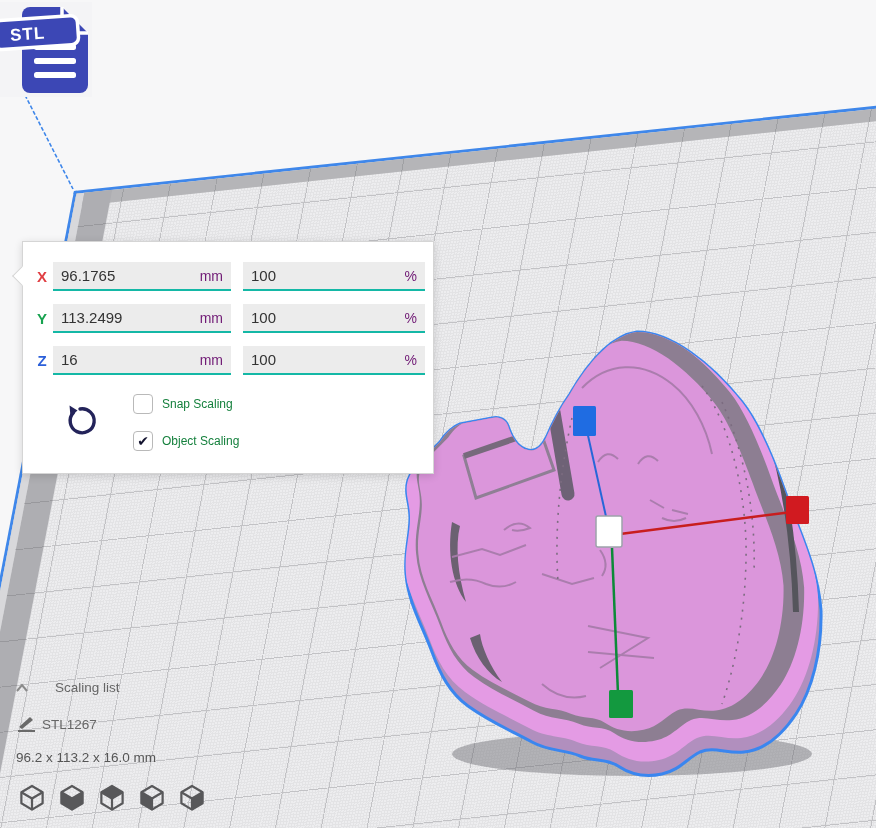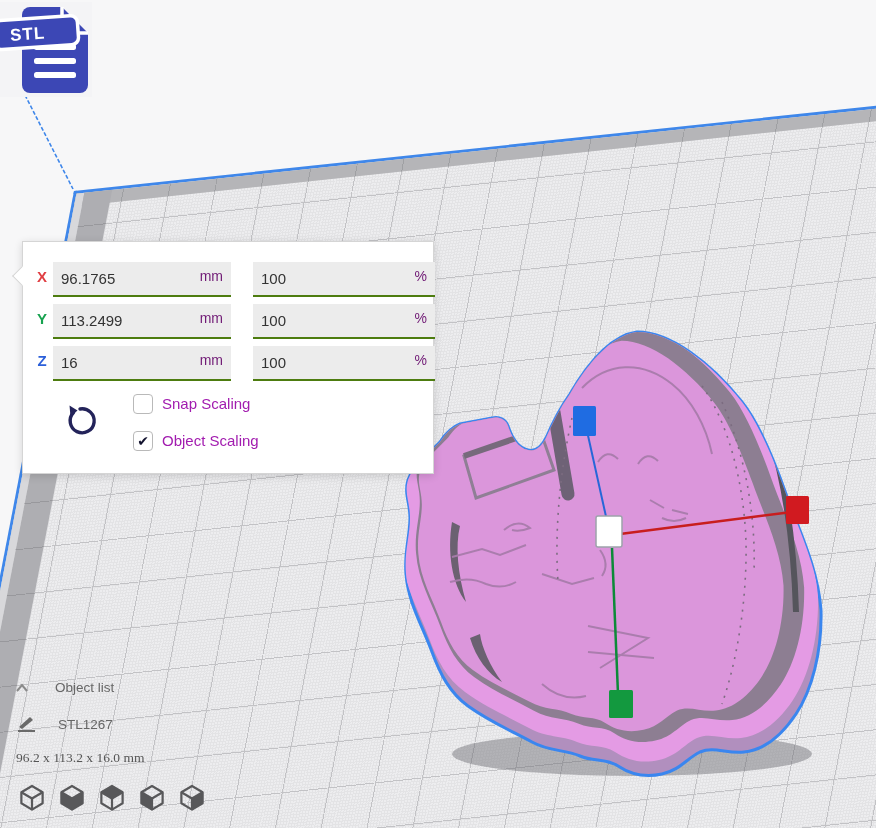--- a/index.html
+++ b/index.html
@@ -39,36 +39,36 @@
 
   
   #scale-panel{left:22px;top:241px;width:412px;height:233px;background:#fff;
     border:1px solid #d5d5d5;box-shadow:0 2px 8px rgba(0,0,0,.14);z-index:30;}
   #scale-panel .notch{position:absolute;left:-8px;top:27px;width:14px;height:14px;background:#fff;
     border-left:1px solid #d5d5d5;border-bottom:1px solid #d5d5d5;transform:rotate(45deg);}
   .axis-row{position:absolute;left:0;width:100%;height:29px;}
   .axis-label{position:absolute;left:10px;top:0;width:18px;line-height:29px;font-size:15px;font-weight:bold;text-align:center;}
   .ax-x{color:#e03e42}.ax-y{color:#17a24f}.ax-z{color:#2b5fd9}
   .fld{position:absolute;top:0;height:29px;}
-  .fld input{width:100%;height:35px;background:#ececec;border:none;border-bottom:2px solid #4d7c0f;
+  .fld input{width:100%;height:29px;background:#ececec;border:none;border-bottom:2px solid #14b8a6;
     font-size:15px;color:#333;padding:0 36px 0 8px;outline:none;}
   .fld .unit{position:absolute;right:8px;top:0;line-height:29px;font-size:14px;color:#701a75;pointer-events:none;}
   .fld-mm{left:30px;width:178px;}
-  .fld-pct{left:230px;width:182px;}
+  .fld-pct{left:220px;width:182px;}
   .chk{position:absolute;left:110px;width:20px;height:20px;background:#fff;border:1.5px solid #b9b9b9;
     border-radius:4px;text-align:center;line-height:18px;font-size:14px;color:#12122e;cursor:pointer;}
-  .chk-label{position:absolute;left:139px;height:20px;line-height:20px;font-size:15px;color:#a21caf;}
+  .chk-label{position:absolute;left:139px;height:20px;line-height:20px;font-size:12px;color:#15803d;}
   #reset-btn{position:absolute;left:40px;top:162px;width:34px;height:34px;cursor:pointer;background:none;border:none;padding:0;}
 
   
   #object-list{left:0;top:670px;width:260px;height:158px;z-index:25;font-size:13.5px;color:#666;}
   #object-list .row{position:absolute;left:0;display:flex;align-items:center;}
   #ol-header{top:10px;}
   #ol-item{top:45px;}
-  #ol-dims{position:absolute;left:16px;top:80px;color:#555;font-family:Liberation Serif, serif;}
+  #ol-dims{position:absolute;left:16px;top:80px;color:#555;}
   #view-toolbar{position:absolute;left:18px;top:114px;display:flex;gap:12px;}
   .view-btn{width:28px;height:28px;background:none;border:none;padding:0;cursor:pointer;}
 </style>
 </head>
 <body>
 
 <div id="stage">
 
   <div id="plate">
     <div class="band-top"></div>
@@ -214,28 +214,28 @@
 
     <span class="chk" style="top:189px">✔</span>
     <span class="chk-label" style="top:189px">Object Scaling</span>
   </div>
 
   <div id="object-list" class="abs">
     <div class="row" id="ol-header">
       <svg width="16" height="14" style="margin-left:14px">
         <polyline points="3,10 8,4 13,10" fill="none" stroke="#8a8a8a" stroke-width="2"></polyline>
       </svg>
-      <span style="margin-left:25px">Object list</span>
+      <span style="margin-left:25px">Scaling list</span>
     </div>
     <div class="row" id="ol-item">
       <svg width="22" height="18" style="margin-left:16px">
         <polygon points="3,12 14,2 17,5 6,14" fill="#6a6a6a"></polygon>
         <line x1="2" y1="16" x2="19" y2="16" stroke="#6a6a6a" stroke-width="2"></line>
       </svg>
-      <span style="margin-left:20px">STL1267</span>
+      <span style="margin-left:4px">STL1267</span>
     </div>
     <div id="ol-dims">96.2 x 113.2 x 16.0 mm</div>
 
     <div id="view-toolbar">
       <button class="view-btn">
         <svg width="28" height="28" viewBox="0 0 28 29">
           <g fill="none" stroke="#58585a" stroke-width="2.3" stroke-linejoin="round">
             <polygon points="14,2 25,8.5 25,20 14,26.5 3,20 3,8.5"></polygon>
             <polyline points="3,8.5 14,15 25,8.5"></polyline>
               <line x1="14" y1="15" x2="14" y2="26.5"></line>

